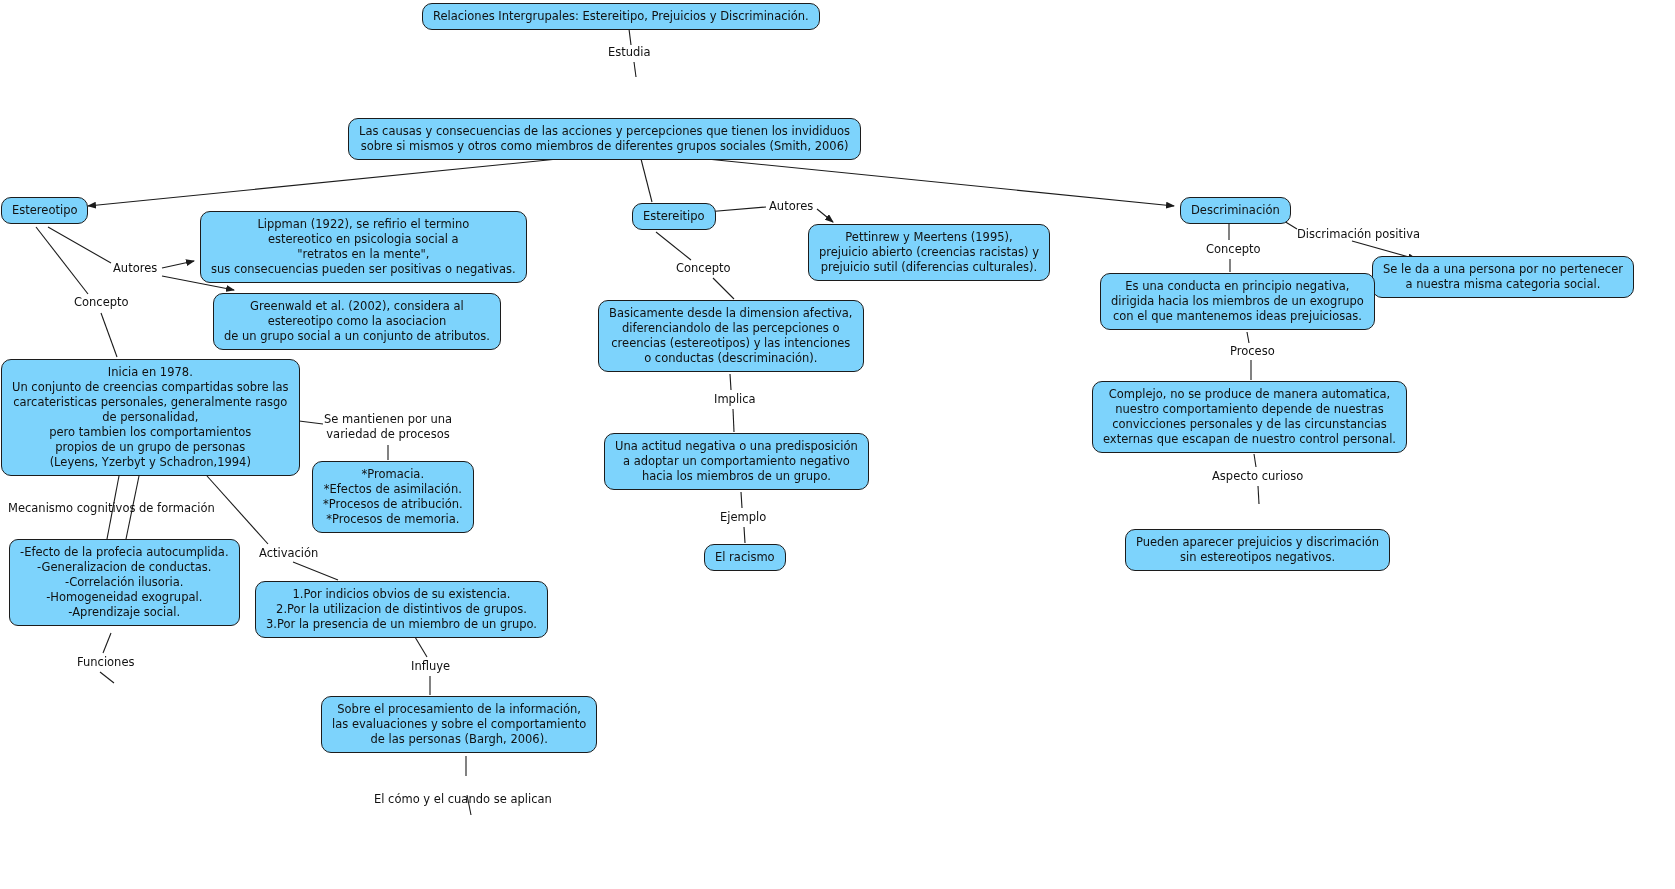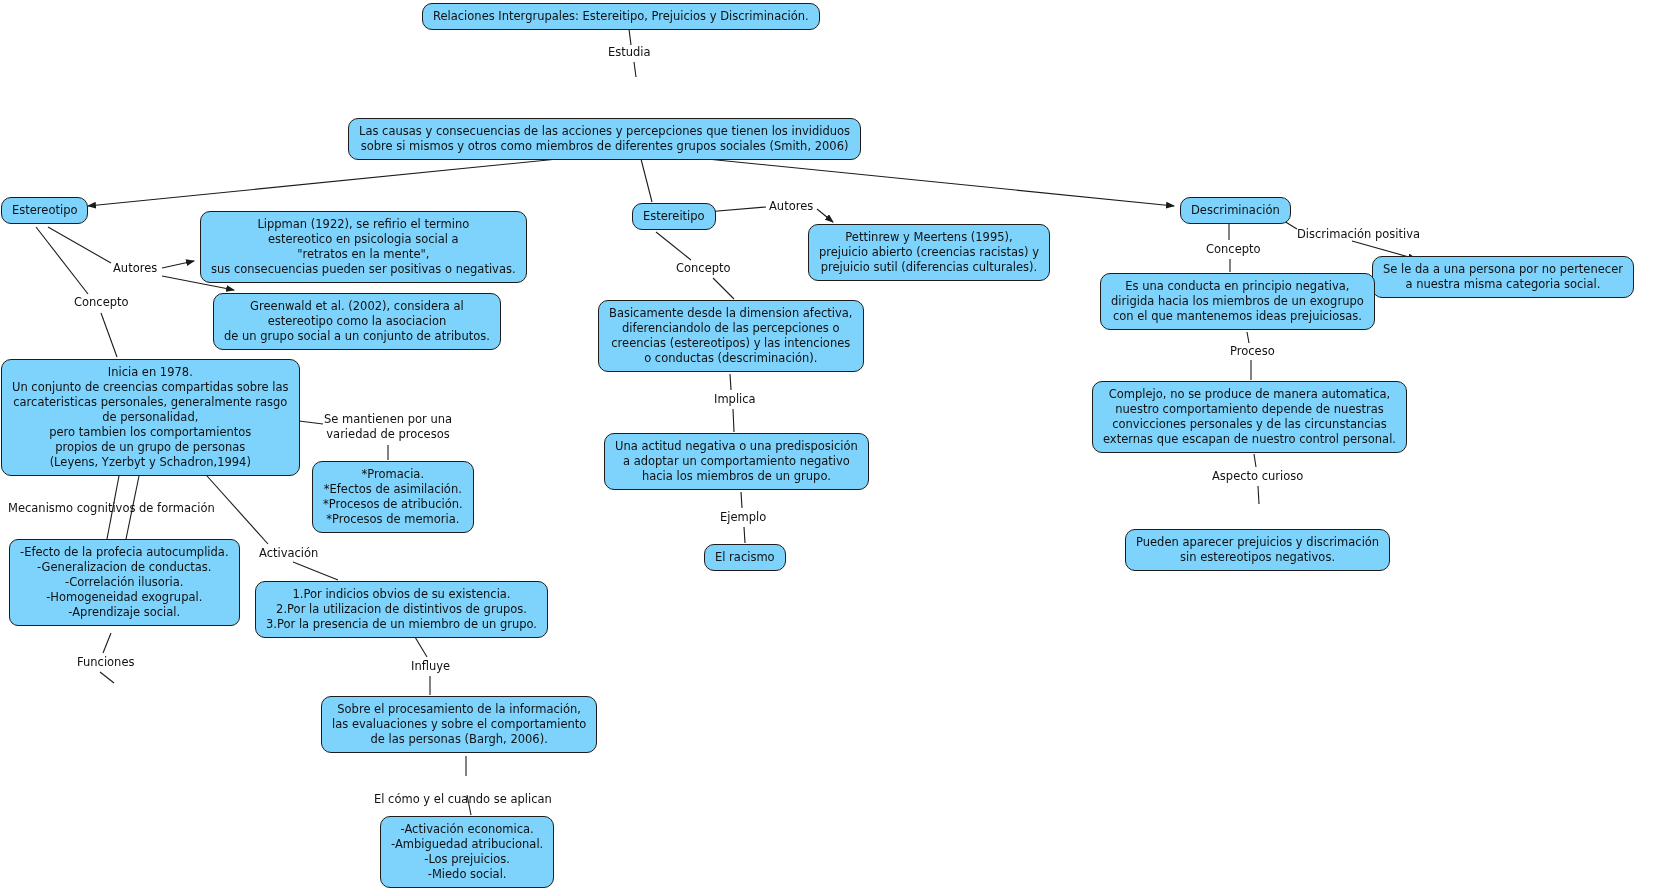--- a/index.html
+++ b/index.html
@@ -127,24 +127,20 @@
 -Generalizacion de conductas.
 -Correlación ilusoria.
 -Homogeneidad exogrupal.
 -Aprendizaje social.</div>
   <div class="node" style="left:255px;top:581px;">1.Por indicios obvios de su existencia.
 2.Por la utilizacion de distintivos de grupos.
 3.Por la presencia de un miembro de un grupo.</div>
   <div class="node" style="left:321px;top:696px;">Sobre el procesamiento de la información,
 las evaluaciones y sobre el comportamiento
 de las personas (Bargh, 2006).</div>
-  <div class="node" style="left:380px;top:816px;">-Activación economica.
--Ambiguedad atribucional.
--Los prejuicios.
--Miedo social.</div>
   <div class="node" style="left:632px;top:203px;">Estereitipo</div>
   <div class="node" style="left:808px;top:224px;">Pettinrew y Meertens (1995),
 prejuicio abierto (creencias racistas) y
 prejuicio sutil (diferencias culturales).</div>
   <div class="node" style="left:598px;top:300px;">Basicamente desde la dimension afectiva,
 diferenciandolo de las percepciones o
 creencias (estereotipos) y las intenciones
 o conductas (descriminación).</div>
   <div class="node" style="left:604px;top:433px;">Una actitud negativa o una predisposición
 a adoptar un comportamiento negativo

